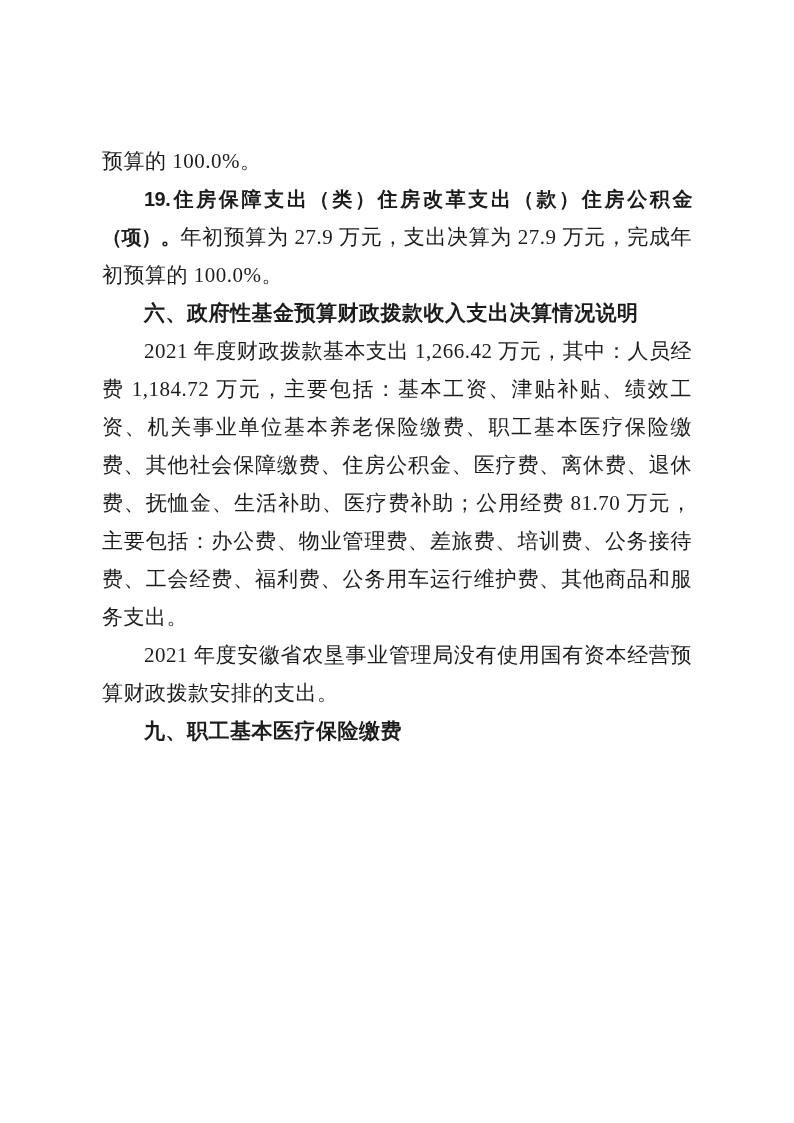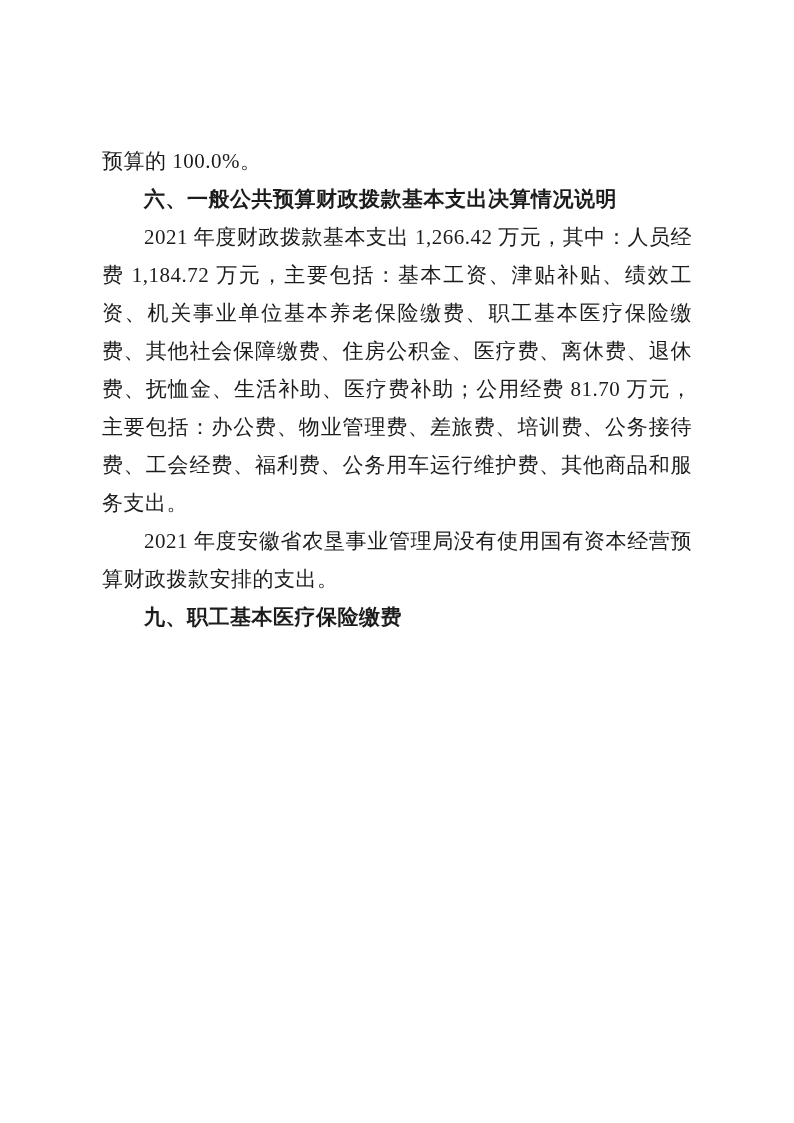--- a/index.html
+++ b/index.html
@@ -59,23 +59,24 @@
   }
 </style>
 </head>
 <body>
 
 <div class="page">
   <div class="content">
 
     <p class="para">预算的 100.0%。</p>
 
+    <p class="para indent"><span class="lead">19.住房保障支出（类）住房改革支出（款）住房公积金（项）。</span><span>年初预算为 27.9 万元，支出决算为 27.9 万元，完成年初预算的 100.0%。</span></p>
 
 
-    <h2 class="sec-heading">六、一般公共预算财政拨款基本支出决算情况说明</h2>
+    <h2 class="sec-heading">六、政府性基金预算财政拨款收入支出决算情况说明</h2>
 
     <p class="para indent">2021 年度财政拨款基本支出 1,266.42 万元，其中：人员经费 1,184.72 万元，主要包括：基本工资、津贴补贴、绩效工资、机关事业单位基本养老保险缴费、职工基本医疗保险缴费、其他社会保障缴费、住房公积金、医疗费、离休费、退休费、抚恤金、生活补助、医疗费补助；公用经费 81.70 万元，主要包括：办公费、物业管理费、差旅费、培训费、公务接待费、工会经费、福利费、公务用车运行维护费、其他商品和服务支出。</p>
 
 
 
 
     <p class="para indent">2021 年度安徽省农垦事业管理局没有使用国有资本经营预算财政拨款安排的支出。</p>
 
     <h2 class="sec-heading">九、职工基本医疗保险缴费</h2>
 

